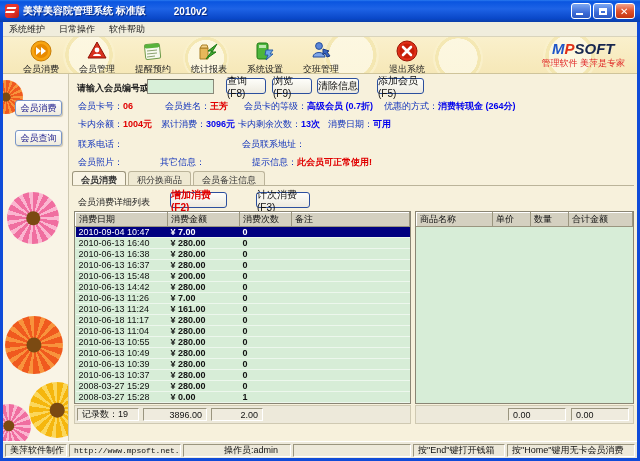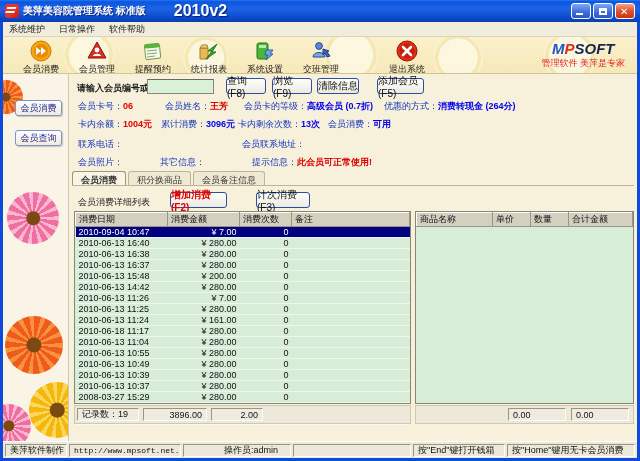--- a/index.html
+++ b/index.html
@@ -11,21 +11,21 @@
 
   
   .titlebar { position:absolute; top:0; left:-3px; width:640px; height:22px;
     background:linear-gradient(180deg,#2A7AEF 0%,#0A55E0 8%,#1E63E6 40%,#0947C8 85%,#0A3EA8 100%);
     display:flex; align-items:center; color:#fff; }
   .app-icon { width:14px; height:14px; margin:0 4px 0 5px; border-radius:3px;
     background:linear-gradient(135deg,#E8342A 55%,#B51D14); position:relative; }
   .app-icon::after { content:""; position:absolute; left:2px; top:3px; width:9px; height:2px;
     background:#fff; box-shadow:0 4px 0 #fff; transform:skewX(-20deg); }
   .title-text { font-weight:bold; font-size:10px; text-shadow:1px 1px 1px #00227a; }
-  .title-version { font-weight:bold; font-size:16px; margin-left:28px; text-shadow:1px 1px 1px #00227a; }
+  .title-version { font-weight:bold; font-size:10px; margin-left:28px; text-shadow:1px 1px 1px #00227a; }
   .winbtns { position:absolute; right:5px; top:3px; display:flex; gap:2px; }
   .winbtn { width:20px; height:16px; border-radius:3px; border:1px solid #fff;
     background:linear-gradient(180deg,#7DA8F2,#3D6CD8 60%,#2B57C0); position:relative; }
   .winbtn.close { background:linear-gradient(180deg,#F2A48E,#E0512C 50%,#C53511); }
   .winbtn .g-min { position:absolute; left:4px; bottom:3px; width:7px; height:2px; background:#fff; }
   .winbtn .g-max { position:absolute; left:5px; top:4px; width:8px; height:7px; border:2px solid #fff; border-top-width:3px; }
   .winbtn .g-x { position:absolute; left:4px; top:3px; width:10px; height:9px; color:#fff; font-size:10px; font-weight:bold; line-height:9px; }
 
   
   .menubar { position:absolute; top:22px; left:0; width:634px; height:15px; background:#F0EDDD;
@@ -101,21 +101,21 @@
   .grid { position:absolute; border:1px solid #8A8574; background:#D7EDD7; }
   .grid-left { top:137px; left:4px; width:337px; bottom:37px; }
   .grid-right { top:137px; left:345px; right:3px; bottom:37px; }
   table.dt { border-collapse:collapse; width:100%; table-layout:fixed; }
   .dt th { background:linear-gradient(180deg,#E3DFD2,#CFCאB8,#CCC7B4); background-color:#D4D0C0;
     border-right:1px solid #9a957f; border-bottom:1px solid #9a957f; border-top:1px solid #fff; border-left:1px solid #fff;
     font-weight:normal; text-align:left; color:#111; height:12px; padding:0 3px; font-size:9px; white-space:nowrap; overflow:hidden; }
   .dt td { height:10.7px; padding:0 3px; font-size:9px; color:#111; white-space:nowrap; overflow:hidden;
     border-bottom:1px solid rgba(255,255,255,.55); }
   .dt tr.selected td { background:#000080; color:#fff; }
-  .ra { text-align:right; }
+  .ra { text-align:left;font-weight:bold; }
   .col-date{width:92px;} .col-amt{width:72px;} .col-cnt{width:52px;} .col-note{width:auto;}
   .rcol-name{width:76px;} .rcol-price{width:38px;} .rcol-qty{width:38px;} .rcol-total{width:auto;}
 
   .foot-left { position:absolute; left:4px; bottom:17px; width:337px; height:19px; background:#EDE9DA;
     display:flex; align-items:center; gap:4px; padding:0 2px; border:1px solid #CFC9B2; }
   .foot-right { position:absolute; left:345px; right:3px; bottom:17px; height:19px; background:#EDE9DA;
     display:flex; align-items:center; justify-content:flex-end; gap:5px; padding:0 4px; border:1px solid #CFC9B2; }
   .sunk { background:#EFEBDE; border:1px solid #9a957f; border-bottom-color:#fff; border-right-color:#fff;
     height:13px; display:flex; align-items:center; padding:0 4px; color:#111; }
   .sk-rec { width:62px; }
@@ -269,21 +269,21 @@
 
     <div class="info">
       <div class="fld" style="left:8px;top:2px;"><span class="lb">会员卡号：</span><span class="vred">06</span></div>
       <div class="fld" style="left:95px;top:2px;"><span class="lb">会员姓名：</span><span class="vred">王芳</span></div>
       <div class="fld" style="left:174px;top:2px;"><span class="lb">会员卡的等级：</span><span class="vblue">高级会员 (0.7折)</span></div>
       <div class="fld" style="left:314px;top:2px;"><span class="lb">优惠的方式：</span><span class="vblue">消费转现金 (264分)</span></div>
 
       <div class="fld" style="left:8px;top:20px;"><span class="lb">卡内余额：</span><span class="vred">1004元</span></div>
       <div class="fld" style="left:91px;top:20px;"><span class="lb">累计消费：</span><span class="vblue">3096元</span></div>
       <div class="fld" style="left:168px;top:20px;"><span class="lb">卡内剩余次数：</span><span class="vblue">13次</span></div>
-      <div class="fld" style="left:258px;top:20px;"><span class="lb">会员消费：</span><span class="vblue">可用</span></div>
+      <div class="fld" style="left:258px;top:20px;"><span class="lb">消费日期：</span><span class="vblue">可用</span></div>
 
       <div class="fld" style="left:8px;top:40px;"><span class="lb">联系电话：</span><span class="vplain"></span></div>
       <div class="fld" style="left:172px;top:40px;"><span class="lb">会员联系地址：</span><span class="vplain"></span></div>
 
       <div class="fld" style="left:8px;top:58px;"><span class="lb">会员照片：</span></div>
       <div class="fld" style="left:90px;top:58px;"><span class="lb">其它信息：</span></div>
       <div class="fld" style="left:182px;top:58px;"><span class="lb">提示信息：</span><span class="vred">此会员可正常使用!</span></div>
     </div>
 
     <div class="tabs">
@@ -358,26 +358,20 @@
               <td></td>
             </tr>
 
             <tr>
               <td>2010-06-13 11:26</td>
               <td class="ra">¥ 7.00</td>
               <td class="ra">0</td>
               <td></td>
             </tr>
 
-            <tr>
-              <td>2010-06-13 11:25</td>
-              <td class="ra">¥ 280.00</td>
-              <td class="ra">0</td>
-              <td></td>
-            </tr>
 
             <tr>
               <td>2010-06-13 11:24</td>
               <td class="ra">¥ 161.00</td>
               <td class="ra">0</td>
               <td></td>
             </tr>
 
             <tr>
               <td>2010-06-18 11:17</td>

